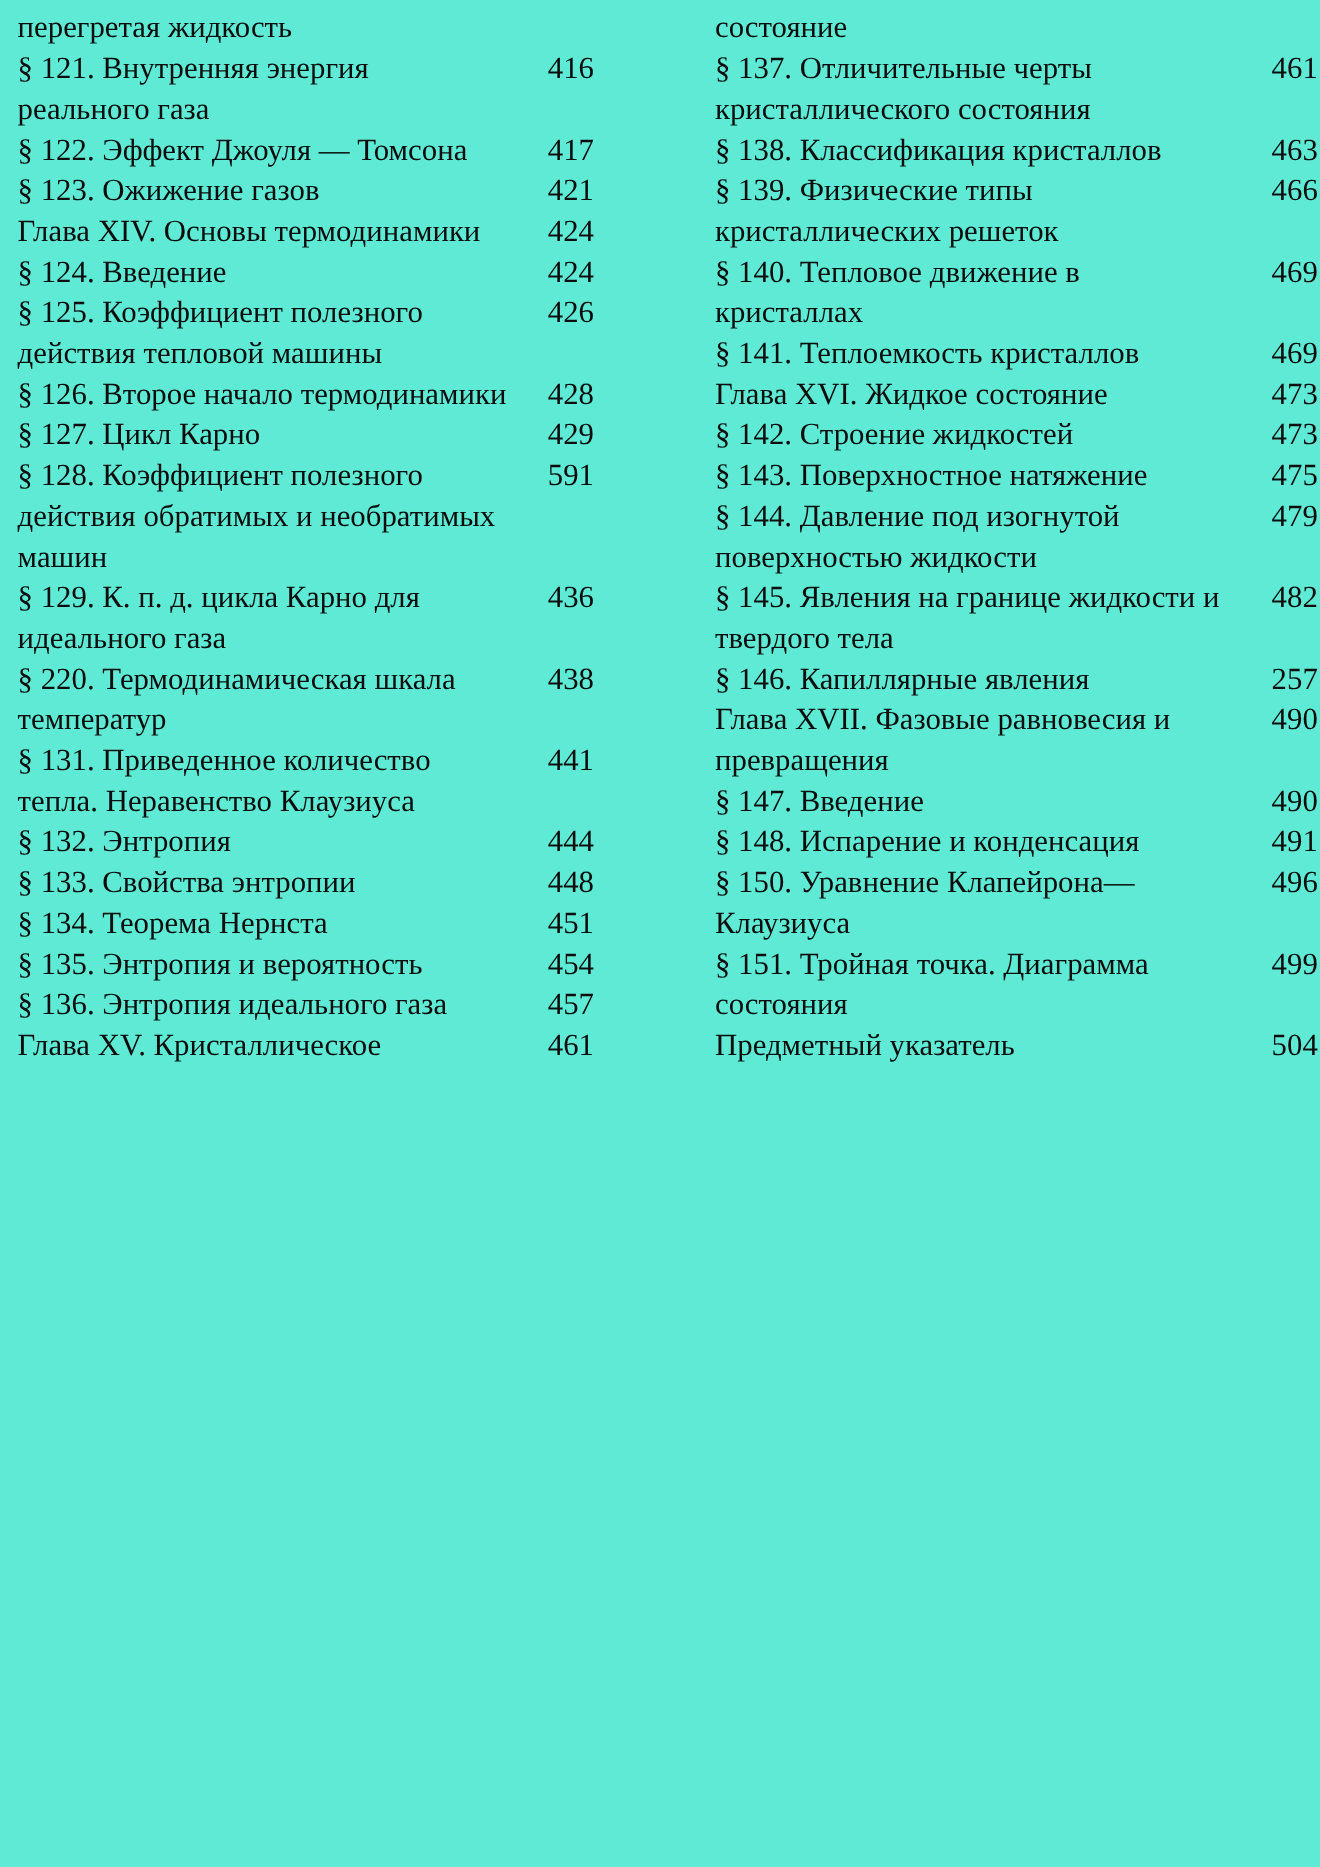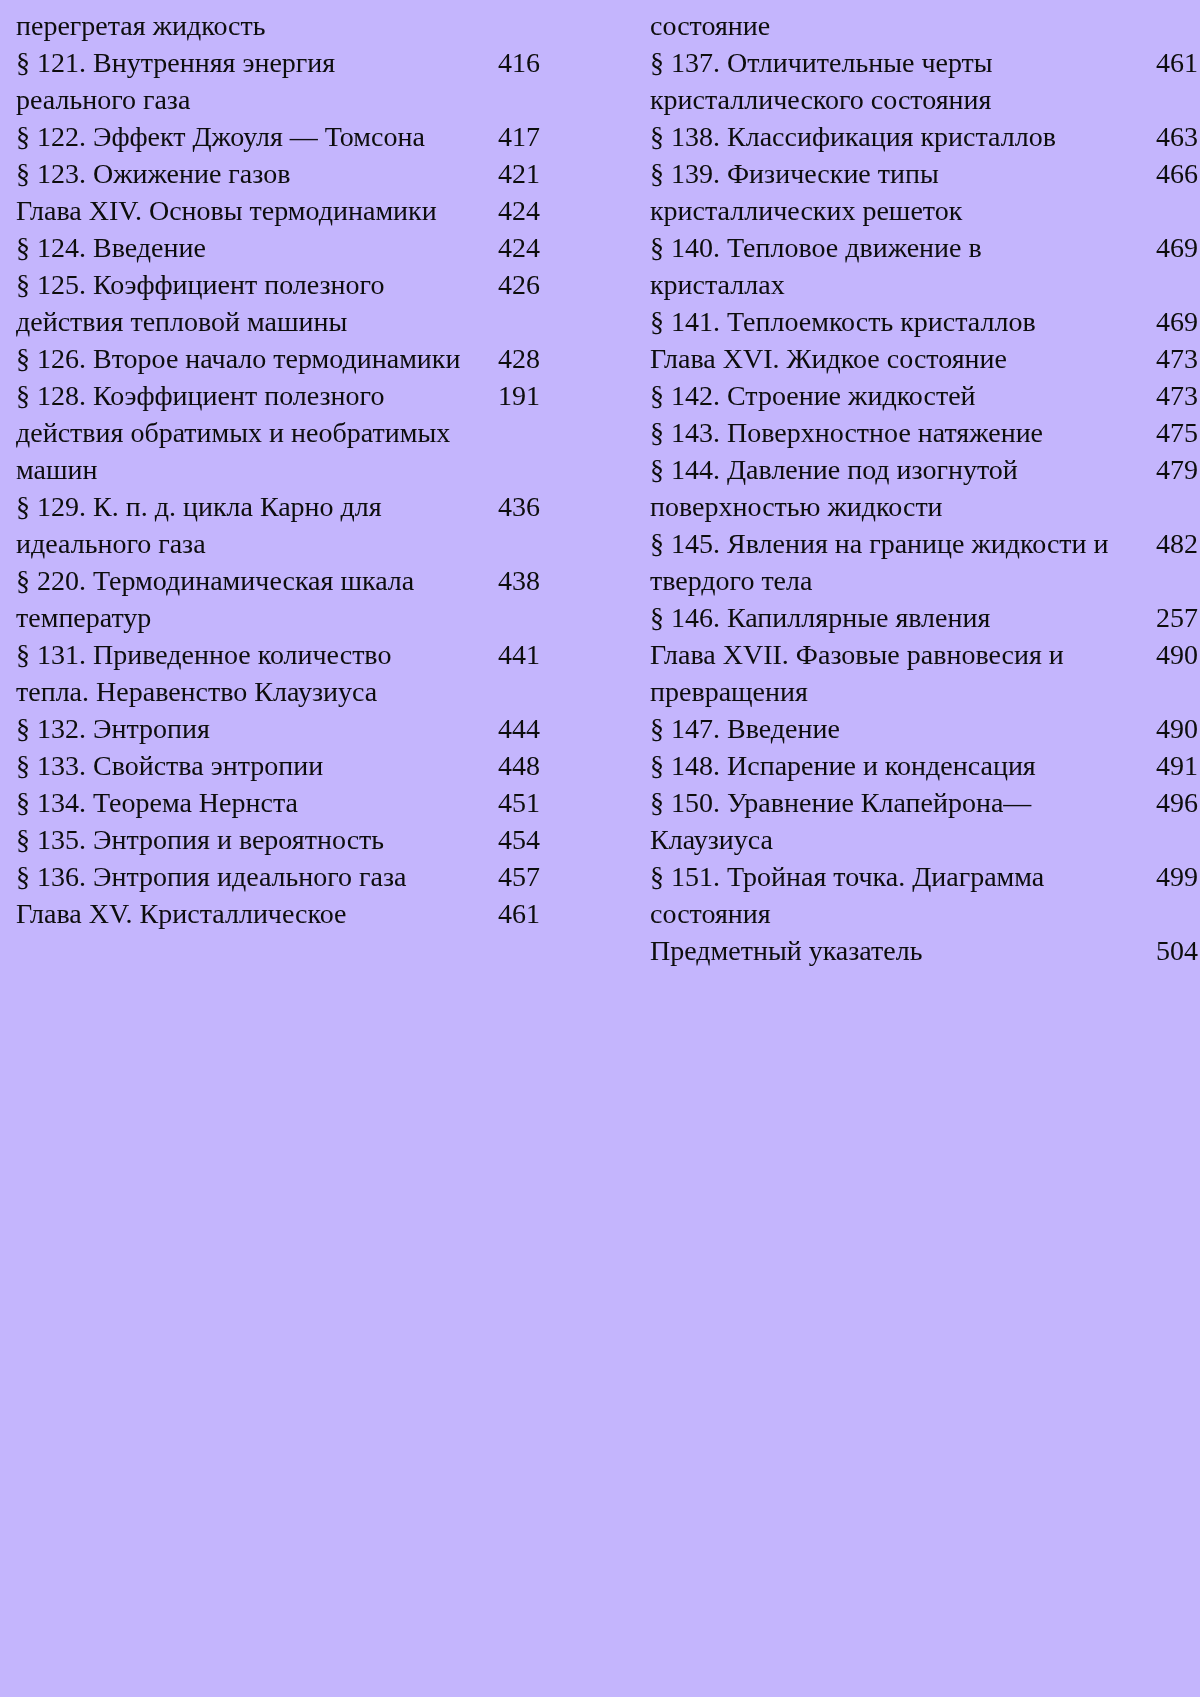--- a/index.html
+++ b/index.html
@@ -4,21 +4,21 @@
 <style>
   html, body {
     margin: 0;
     padding: 0;
     background: #ffffff;
   }
   .page {
     position: relative;
     width: 1200px;
     height: 1697px;
-    background: #c4b5fd;
+    background: #5eead4;
     overflow: hidden;
     font-family: "Liberation Serif", "DejaVu Serif", serif;
     color: #0d0d0d;
     font-size: 28px;
     line-height: 37px;
   }
   .col {
     position: absolute;
     top: 7px;
   }
@@ -70,22 +70,26 @@
   </div>
       <div class="entry">
     <span class="entry-text">§ 125. Коэффициент полезного действия тепловой машины</span>
     <span class="entry-page">426</span>
   </div>
       <div class="entry">
     <span class="entry-text">§ 126. Второе начало термодинамики</span>
     <span class="entry-page">428</span>
   </div>
       <div class="entry">
+    <span class="entry-text">§ 127. Цикл Карно</span>
+    <span class="entry-page">429</span>
+  </div>
+      <div class="entry">
     <span class="entry-text">§ 128. Коэффициент полезного действия обратимых и необратимых машин</span>
-    <span class="entry-page">191</span>
+    <span class="entry-page">591</span>
   </div>
       <div class="entry">
     <span class="entry-text">§ 129. К. п. д. цикла Карно для идеального газа</span>
     <span class="entry-page">436</span>
   </div>
       <div class="entry">
     <span class="entry-text">§ 220. Термодинамическая шкала температур</span>
     <span class="entry-page">438</span>
   </div>
       <div class="entry">

